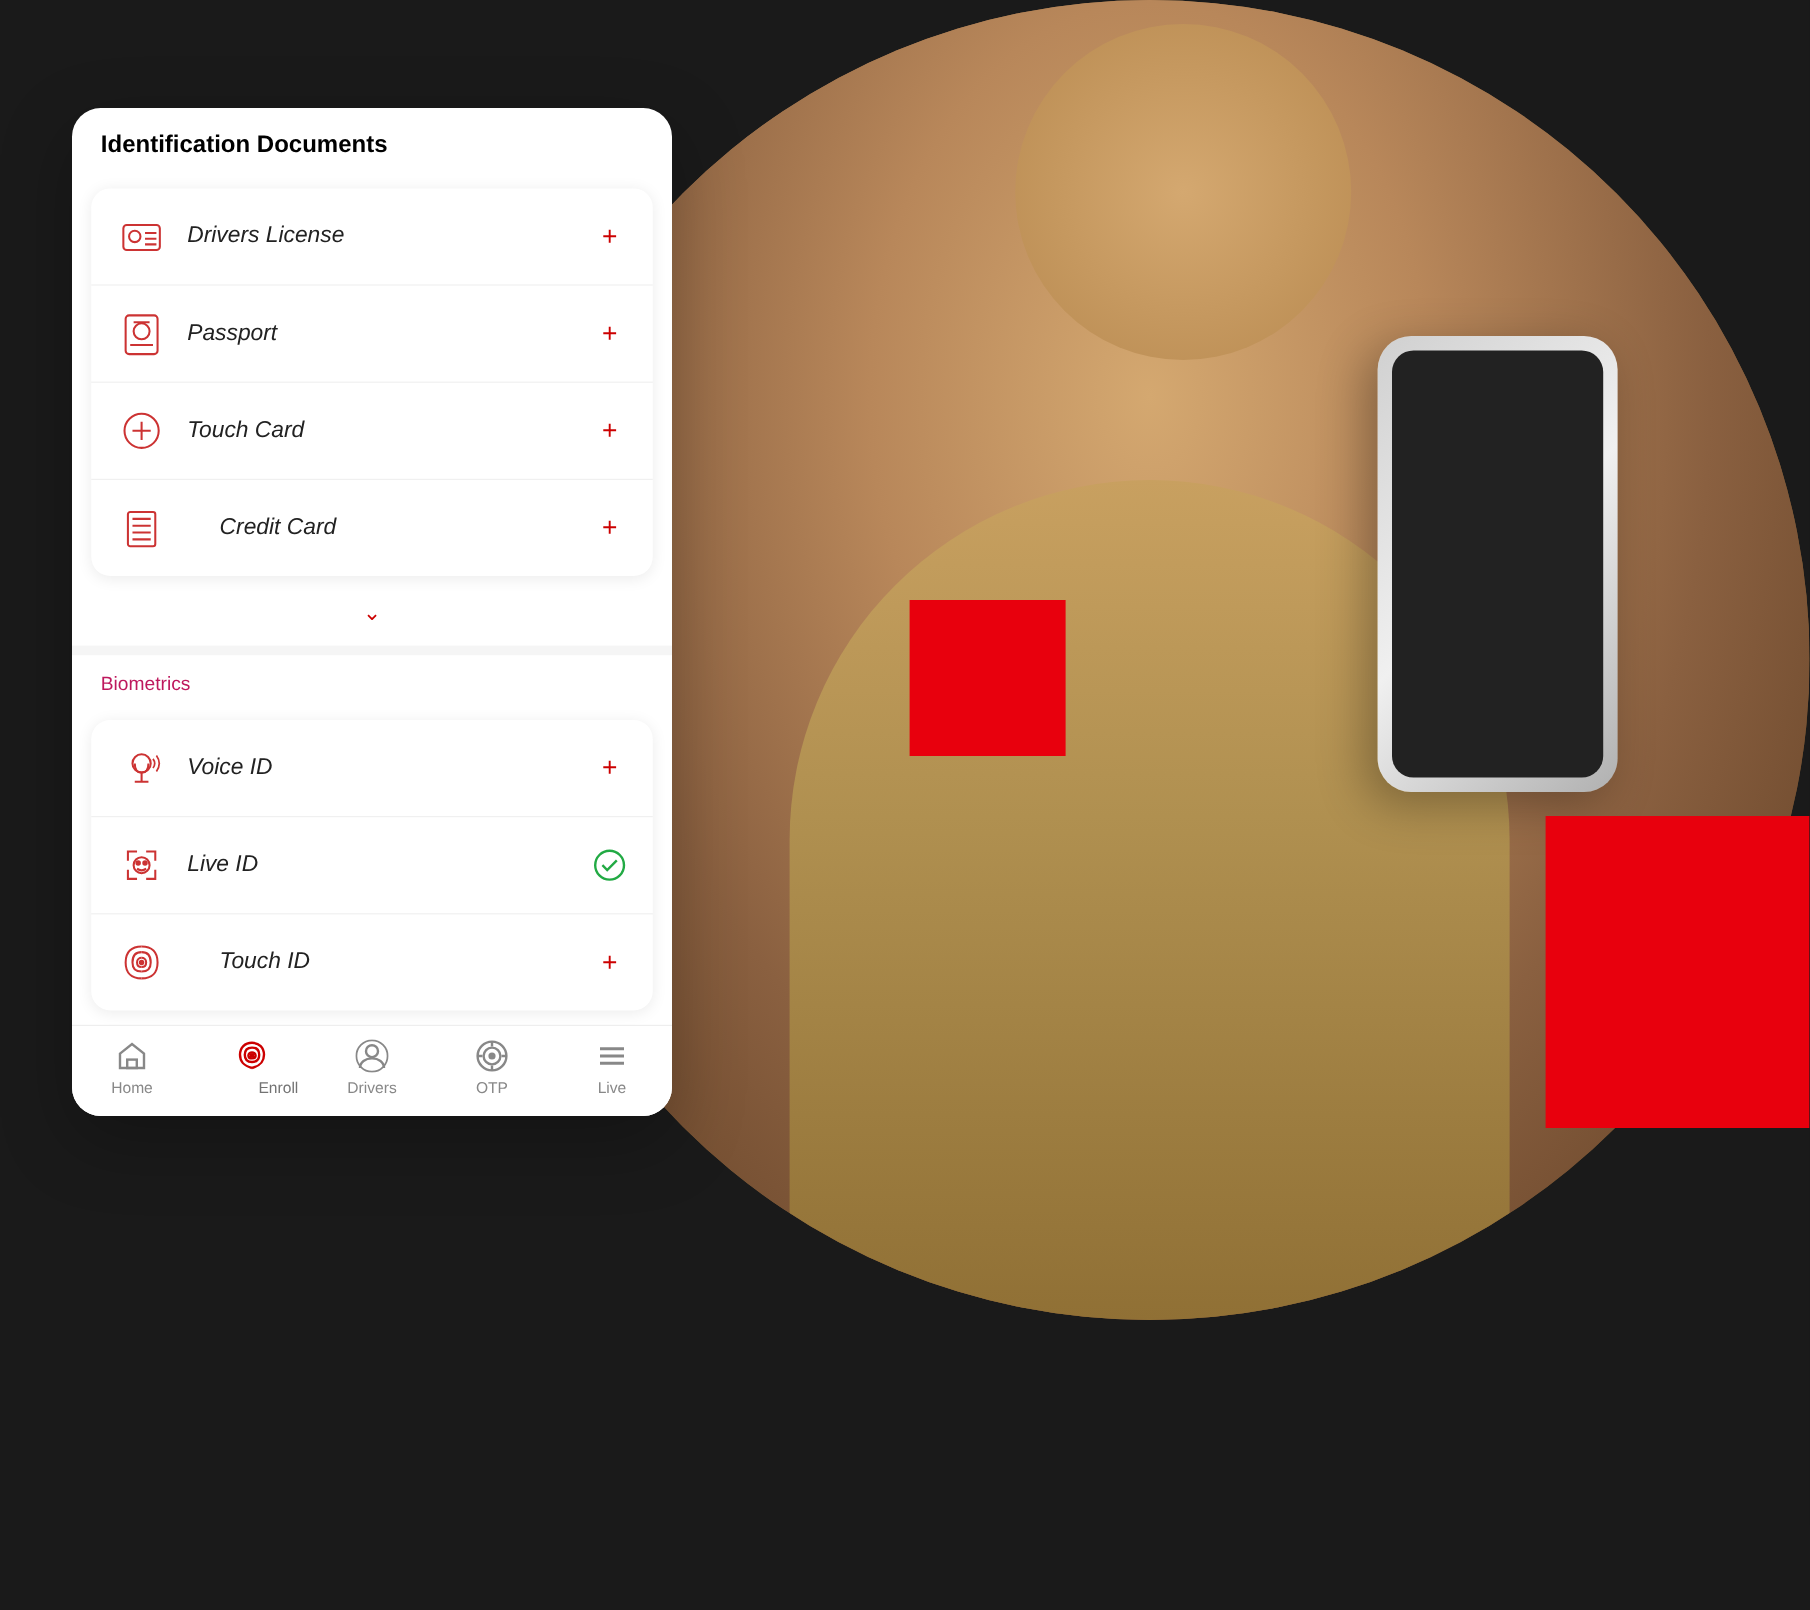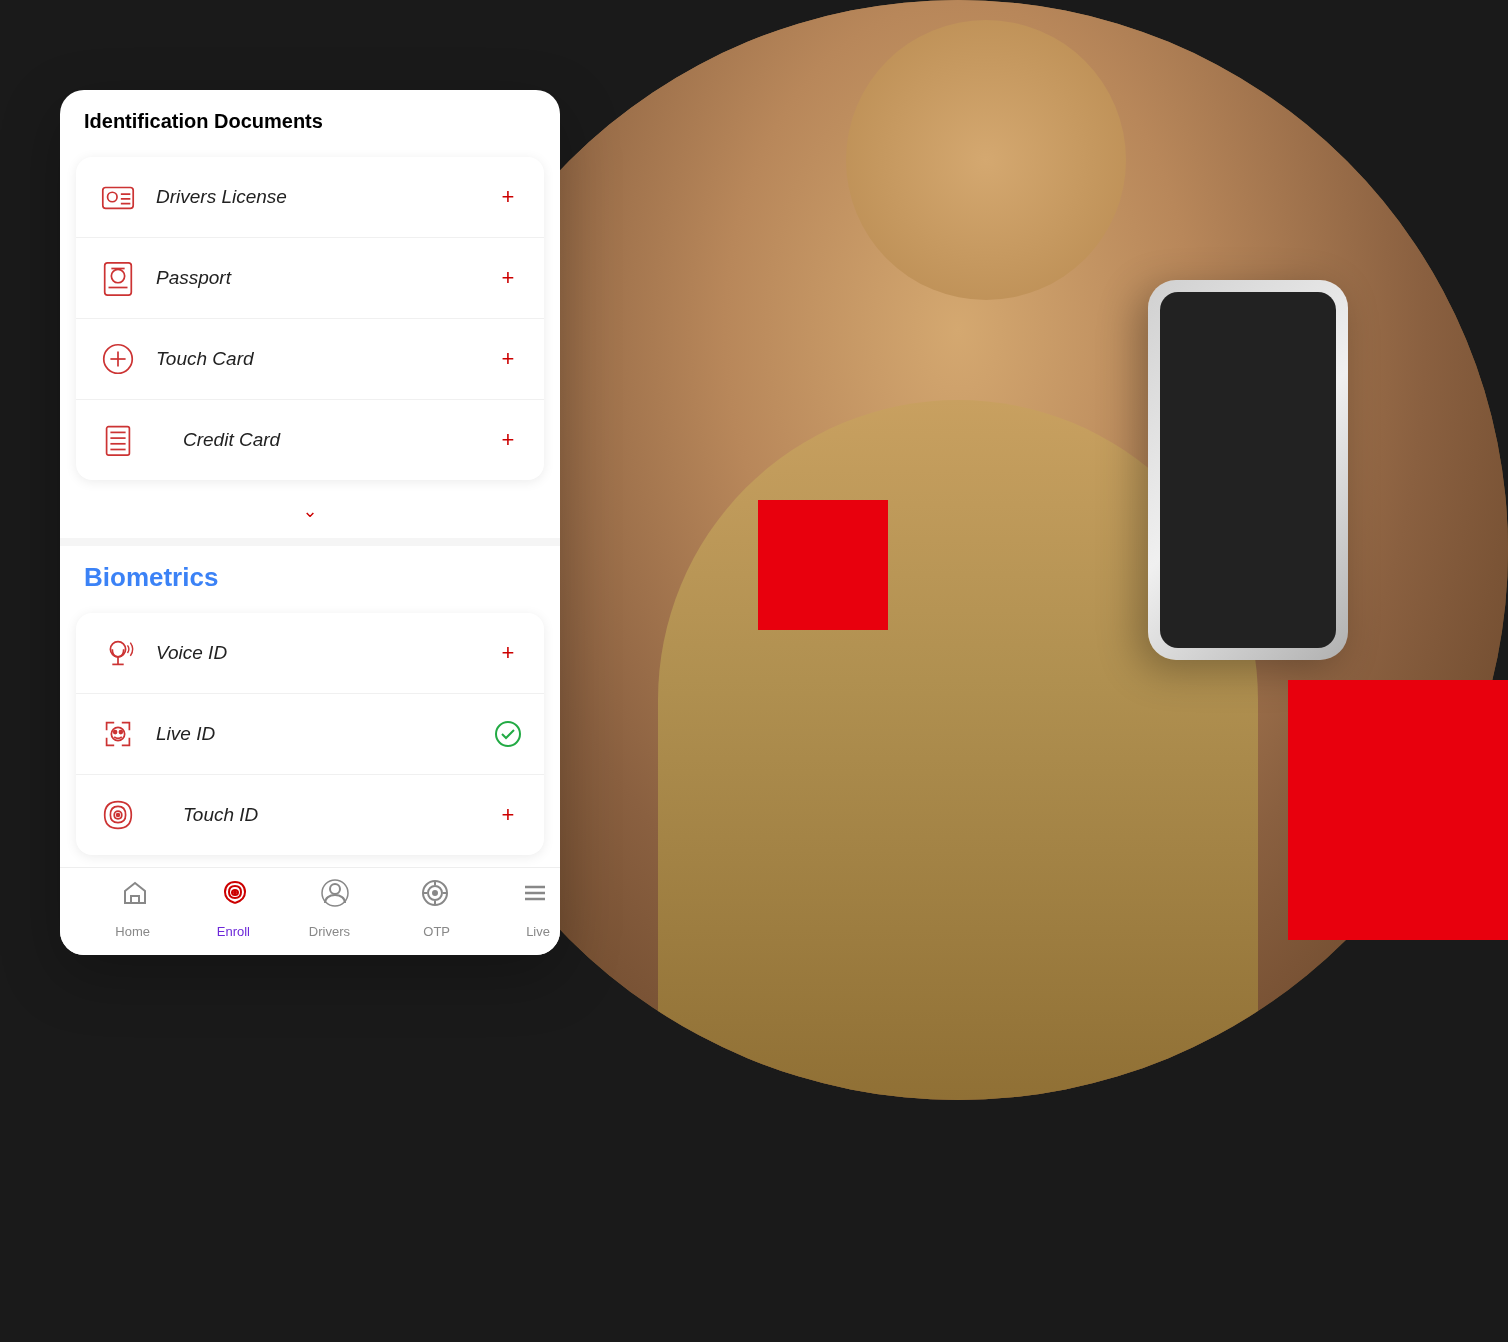--- a/index.html
+++ b/index.html
@@ -141,60 +141,60 @@
       color: #cc0000;
       font-size: 18px;
     }
 
     
     .biometrics-section {
       padding: 16px 24px 8px 24px;
     }
 
     .biometrics-title {
-      font-size: 26px;
-      font-weight: 700;
-      color: #3b82f6;
+      font-size: 16px;
+      font-weight: 400;
+      color: #be185d;
     }
 
     
     .bottom-nav {
       background: #fff;
       border-top: 1px solid #eee;
       display: flex;
       justify-content: space-around;
       align-items: center;
       padding: 10px 0 16px 0;
       margin-top: 8px;
     }
 
     .nav-item {
       display: flex;
       flex-direction: column;
-      align-items: flex-end;
-      gap: 16px;
+      align-items: center;
+      gap: 4px;
       cursor: pointer;
       min-width: 80px;
     }
 
     .nav-icon {
       width: 30px;
       height: 30px;
       display: flex;
       align-items: center;
       justify-content: center;
     }
 
     .nav-label {
       font-size: 13px;
       color: #888;
     }
 
     .nav-label.active {
-      color: #6d28d9;
+      color: #737373;
       margin-left: 44px;
     }
 
     .section-divider {
       height: 8px;
       background: #f5f5f5;
     }
 
     
     .bg-phone {

